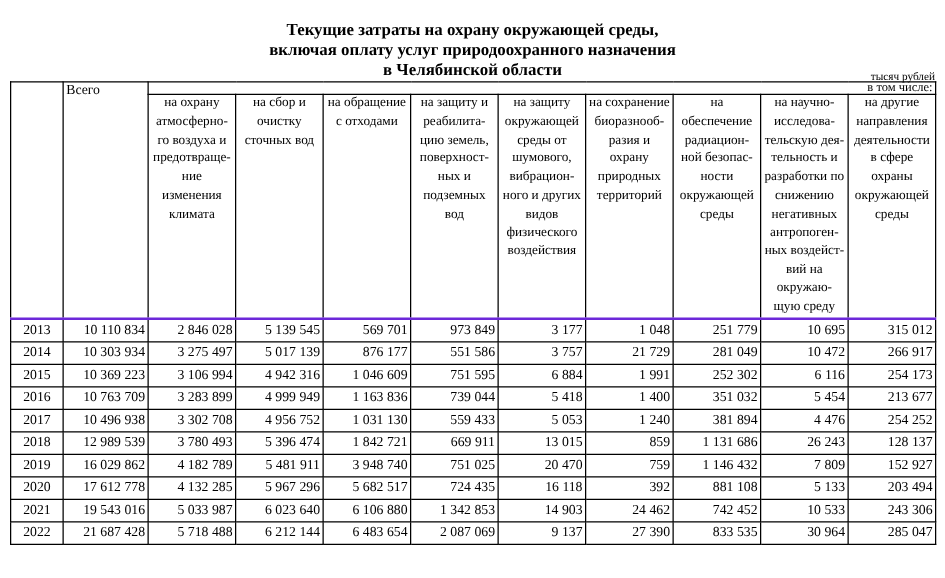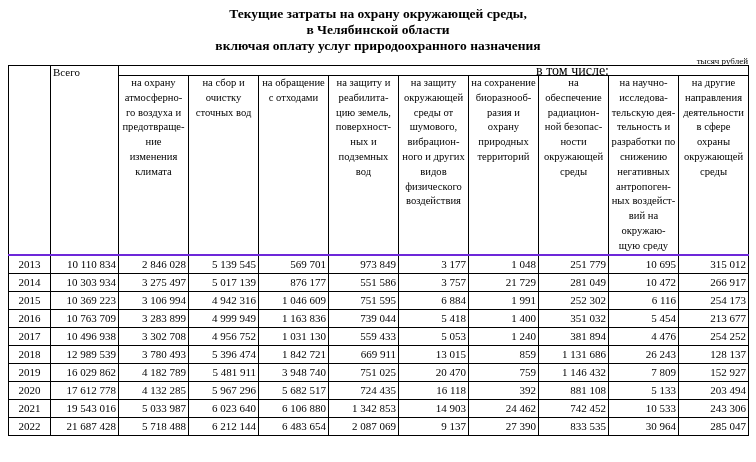--- a/index.html
+++ b/index.html
@@ -1,38 +1,38 @@
 <!DOCTYPE html>
 <html><head>
 <meta charset="utf-8">
 <style>
   html, body { margin: 0; padding: 0; background: #ffffff; }
   body { width: 756px; height: 462px; overflow: hidden; position: relative;
          font-family: "Liberation Serif", "DejaVu Serif", serif; color: #000; }
-  .title { position: absolute; left: 0; top: 6px; width: 756px; text-align: center;
+  .title { position: absolute; left: 0; top: 16px; width: 756px; text-align: center;
            font-weight: bold; font-size: 13.5px; line-height: 16px; }
   .units { position: absolute; right: 8px; top: 56px; font-size: 9px; }
   table { position: absolute; left: 8px; top: 65px; border-collapse: collapse;
           table-layout: fixed; width: 740px; font-size: 11px; }
   td, th { border: 1px solid #000; padding: 0 2px; font-weight: normal; }
   tbody tr td { border-width: 1.5px 1.5px 1.5px 1.5px; }
   .hdr-all { height: 10px; vertical-align: top; text-align: left; padding-top: 0; }
-  .hdr-group { height: 9px; font-size: 14px; text-align: center; padding-left: 280px; line-height: 9px; vertical-align: top; }
+  .hdr-group { height: 9px; font-size: 10px; text-align: right; padding-left: 280px; line-height: 9px; vertical-align: top; }
   .hdr-sub { vertical-align: top; text-align: center; line-height: 14.8px; height: 176px; font-size: 10.6px; margin-left: 24px; }
   .row td { height: 17px; text-align: right; line-height: 17px; font-size: 11px; white-space: nowrap; }
   .row td.year { text-align: center; }
   .thick { border-top: 2px solid #6d28d9; }
 </style>
 </head>
 <body>
 
 <div class="title">
   <div>Текущие затраты на охрану окружающей среды,</div>
+  <div>включая оплату услуг природоохранного назначения</div>
   <div>в Челябинской области</div>
-  <div>включая оплату услуг природоохранного назначения</div>
 </div>
 
 <div class="units">тысяч рублей</div>
 
 <table>
   <colgroup>
     <col style="width:42px">
       <col style="width:68px">
     <col style="width:70px">
       <col style="width:70px">

